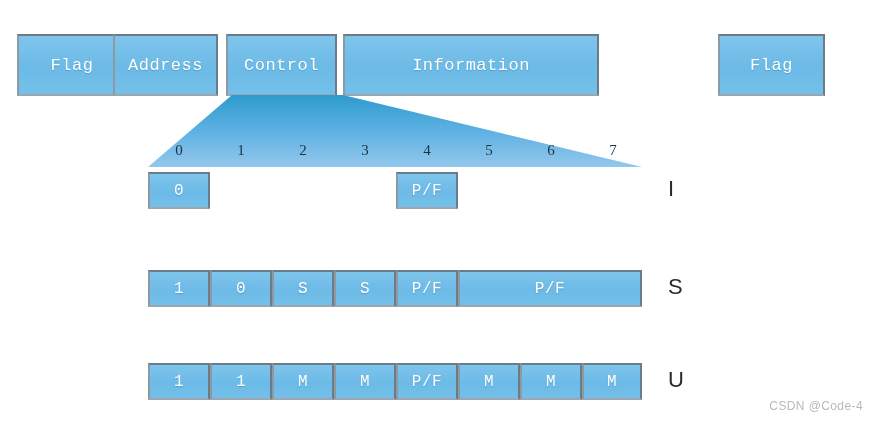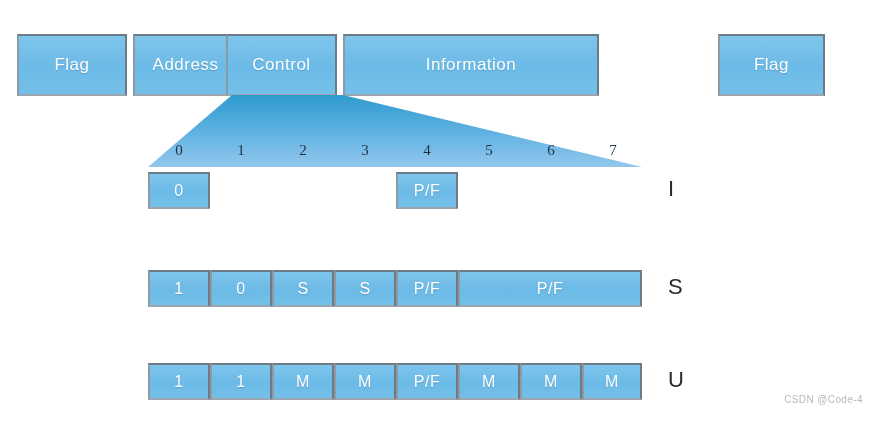--- a/index.html
+++ b/index.html
@@ -28,20 +28,21 @@
     border-top: 2px solid #6c7b86;
     border-left: 2px solid #8d9aa4;
     border-right: 2px solid #6c7b86;
     border-bottom: 2px solid #9aa7b1;
     display: flex;
     align-items: center;
     justify-content: center;
     color: #ffffff;
     letter-spacing: .5px;
     text-shadow: 0 1px 1px rgba(40,90,120,.30);
+    font-family: Liberation Mono, monospace;
   }
 
   
   #frame-strip {
     position: absolute;
     left: 17px;
     top: 34px;
     width: 808px;
     height: 62px;
   }
@@ -105,34 +106,34 @@
     color: #2b2b2b;
   }
   #tag-i { top: 176px; }
   #tag-s { top: 274px; }
   #tag-u { top: 367px; }
 
   
   #watermark {
     position: absolute;
     right: 12px;
-    bottom: 18px;
-    font-size: 10px;
+    bottom: 10px;
+    font-size: 12px;
     color: #b9b9b9;
     letter-spacing: .4px;
   }
 </style>
 </head>
 <body>
 
 <div id="stage">
 
   <div id="frame-strip">
       <div class="cell" style="left: 0px; width: 110px;">Flag</div>
-      <div class="cell" style="left: 116px; width: 105px;">Address</div>
+      <div class="cell" style="left: 96px; width: 105px;">Address</div>
       <div class="cell" style="left: 209px; width: 111px;">Control</div>
       <div class="cell" style="left: 326px; width: 256px;">Information</div>
       <div class="cell" style="left: 701px; width: 107px;">Flag</div>
     </div>
 
   <svg id="funnel" viewBox="0 0 875 80" preserveAspectRatio="none">
     <defs>
       <linearGradient id="funnelGrad" x1="0" y1="0" x2="0" y2="1">
         <stop offset="0%" stop-color="#2e9bce"></stop>
         <stop offset="55%" stop-color="#63b3e4"></stop>

